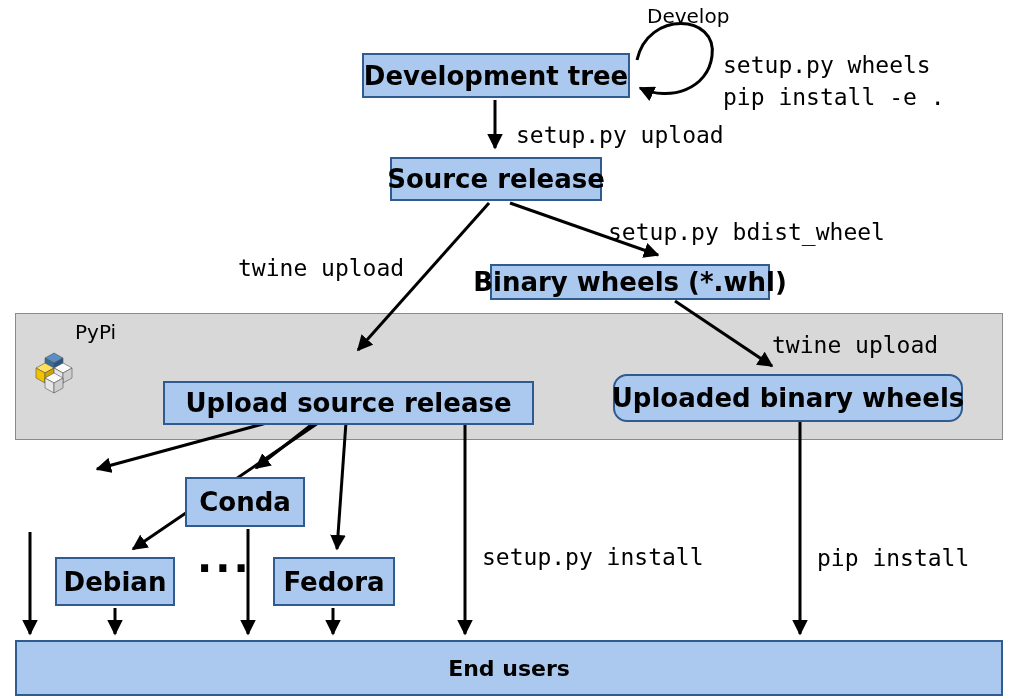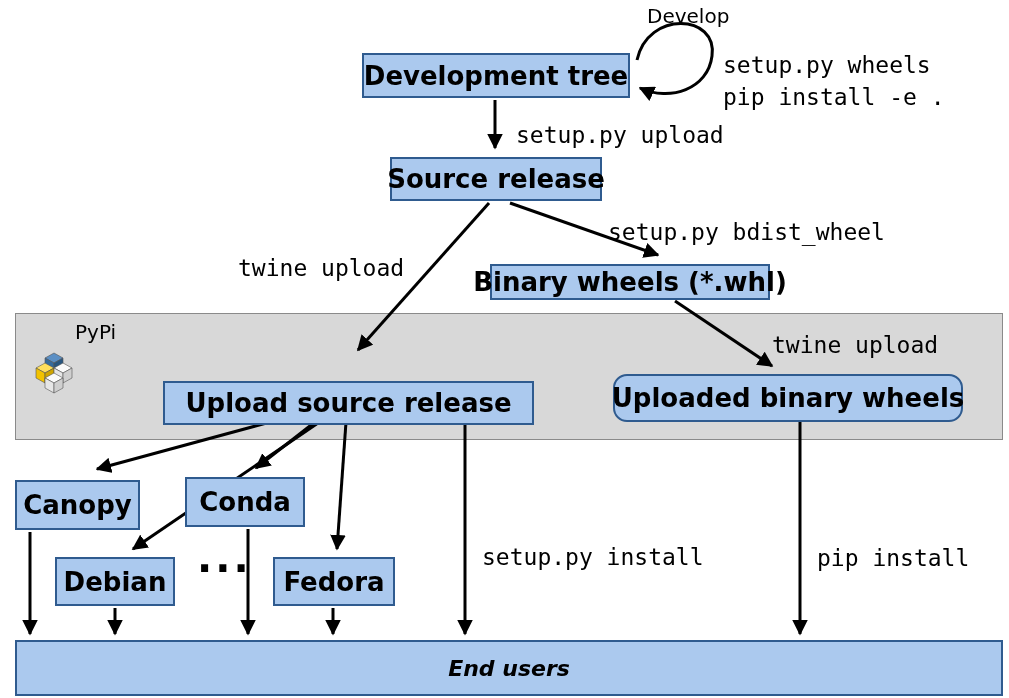--- a/index.html
+++ b/index.html
@@ -144,29 +144,28 @@
   <div class="node" style="left:362px; top:53px; width:268px; height:45px;">Development tree</div>
 
   <div class="node" style="left:390px; top:157px; width:212px; height:44px;">Source release</div>
 
   <div class="node" style="left:490px; top:264px; width:280px; height:36px;">Binary wheels (*.whl)</div>
 
   <div class="node" style="left:163px; top:362px; width:371px; height:44px;margin-top:19px;">Upload source release</div>
 
   <div class="node" style="left:613px; top:374px; width:350px; height:48px;border-radius:14px;">Uploaded binary wheels</div>
 
-  <div class="node" style="left:15px; top:480px; width:125px; height:50px;">Canopy</div>
 
   <div class="node" style="left:185px; top:477px; width:120px; height:50px;">Conda</div>
 
   <div class="node" style="left:55px; top:557px; width:120px; height:49px;">Debian</div>
 
   <div class="node" style="left:273px; top:557px; width:122px; height:49px;">Fedora</div>
 
-  <div class="endband" style="left:15px; top:640px; width:988px; height:56px;font-style:italic;">End users</div>
+  <div class="endband" style="left:15px; top:640px; width:988px; height:56px;">End users</div>
 
   <div class="dots" style="left:197px; top:538px;">...</div>
 
   <div class="plain" style="left:647px; top:4px;">Develop</div>
 
   <div class="mono" style="left:723px; top:51px;">setup.py wheels</div>
 
   <div class="mono" style="left:723px; top:83px;">pip install -e .</div>
 
   <div class="mono" style="left:516px; top:121px;">setup.py upload</div>

